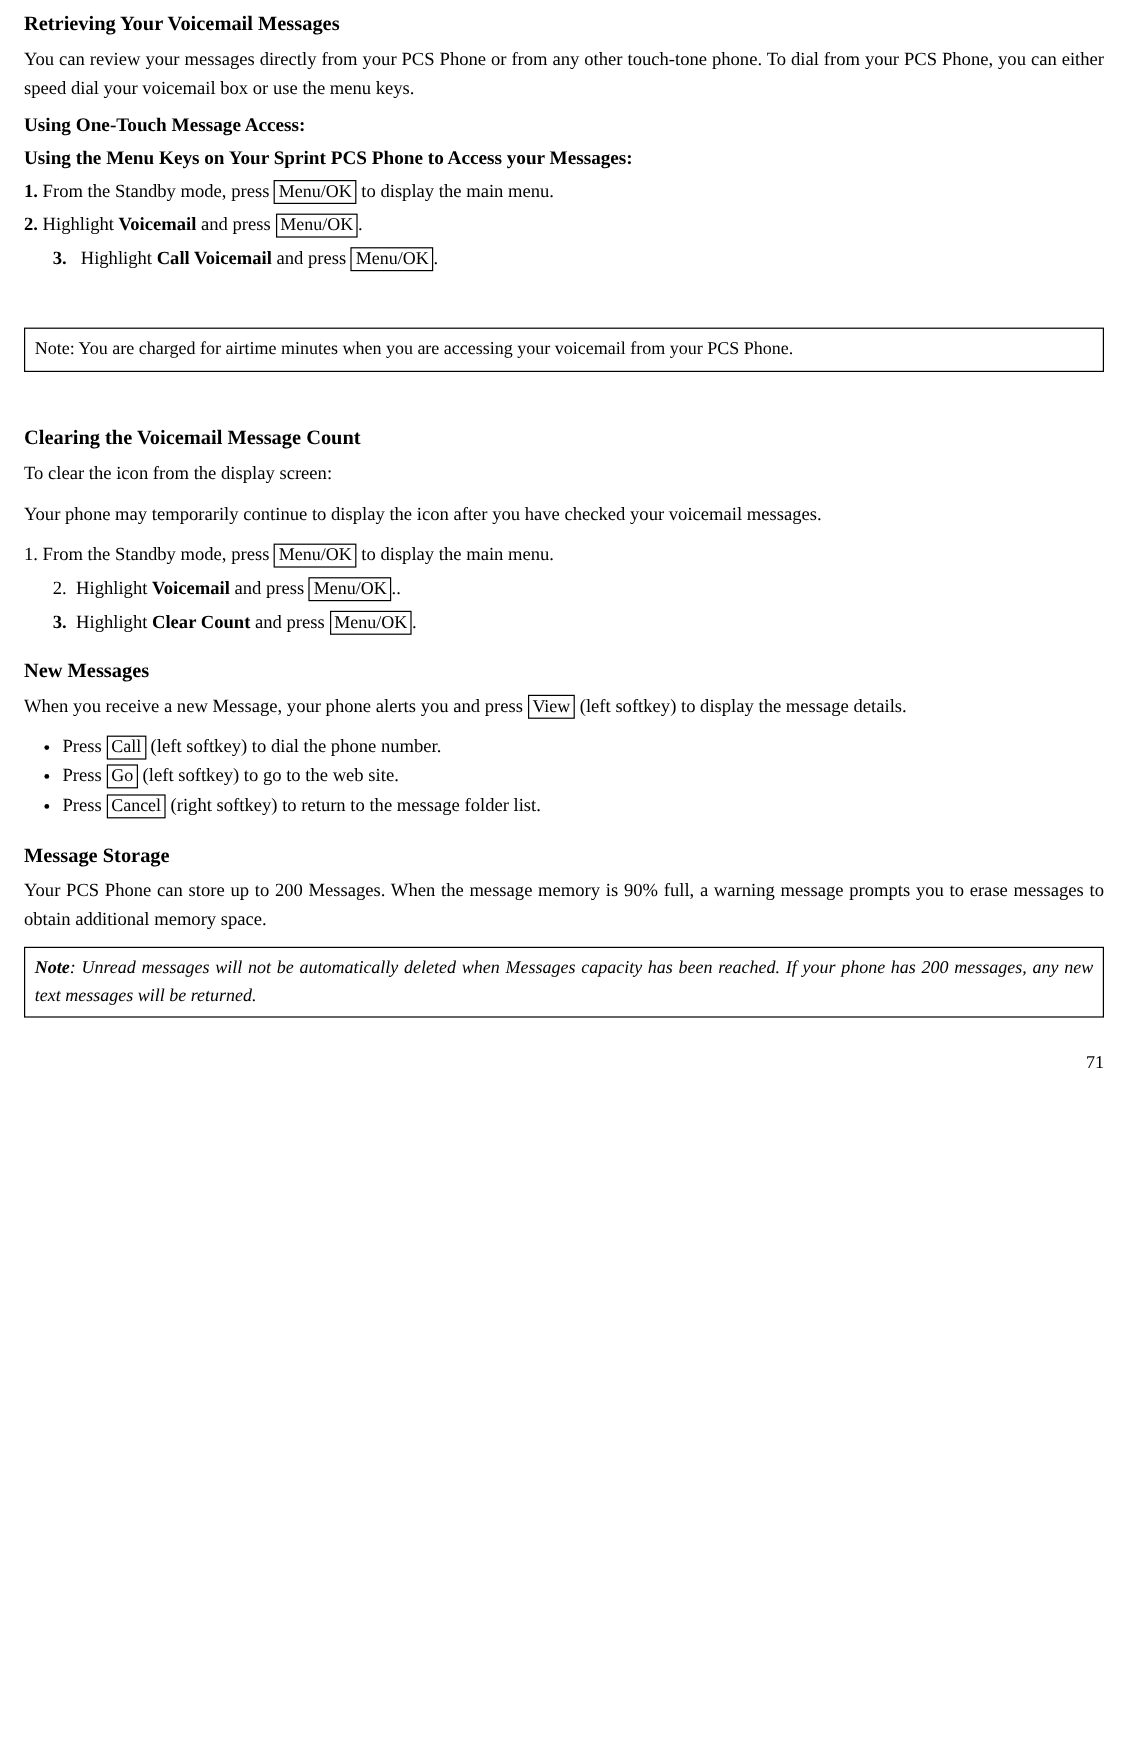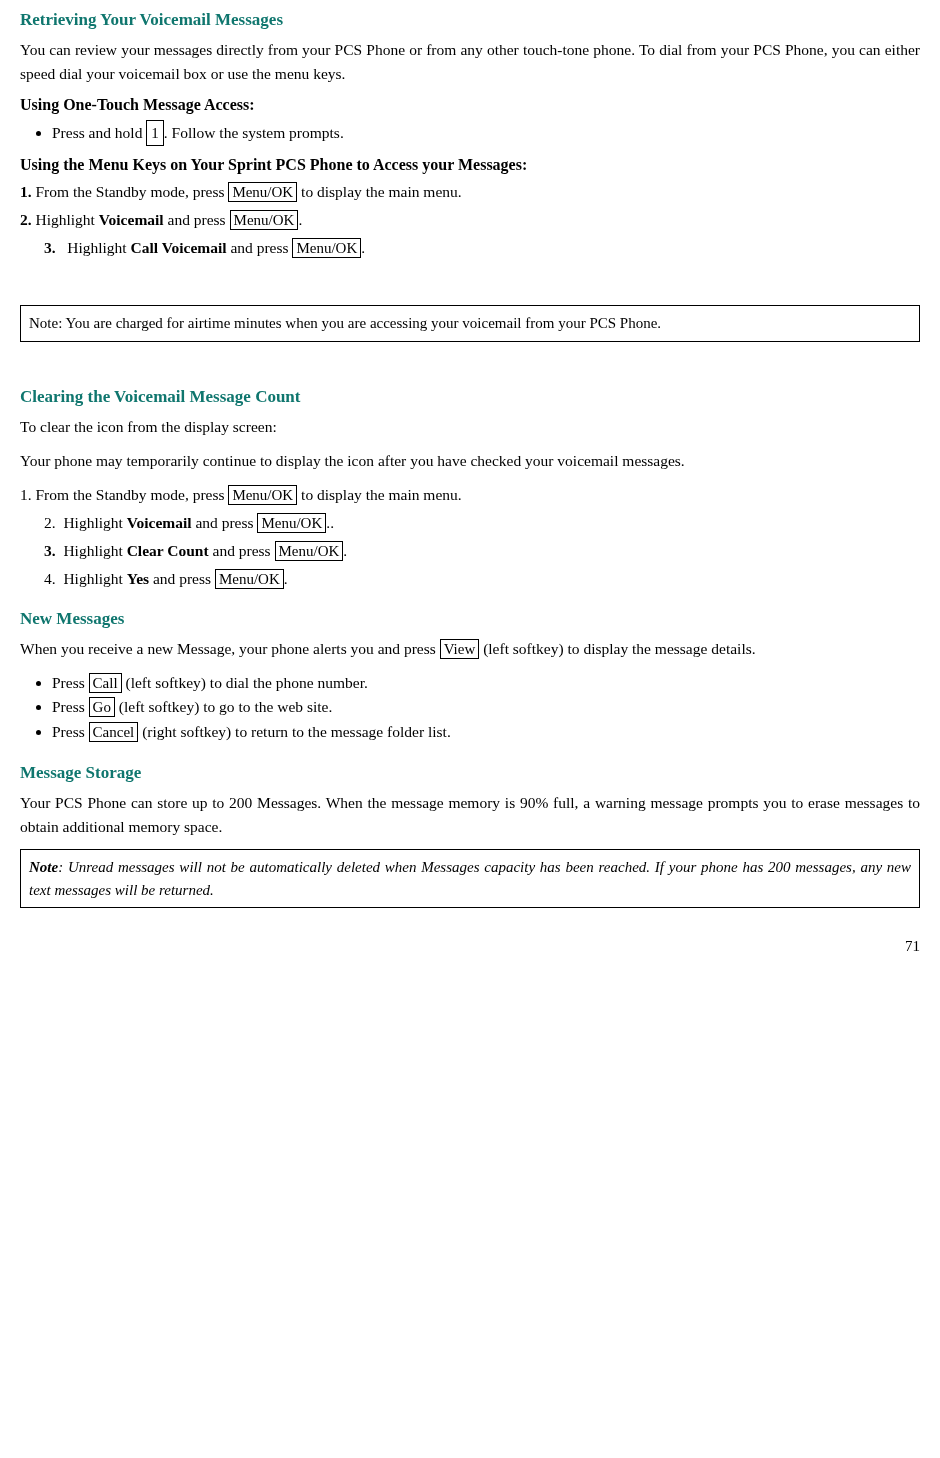--- a/index.html
+++ b/index.html
@@ -12,21 +12,21 @@
       width: 940px;
       min-height: 1458px;
       font-family: Times New Roman, serif;
       font-size: 16px;
       background: #ffffff;
       color: #000000;
       padding: 10px 20px 40px 20px;
     }
 
     .section-title {
-      color: #0f766e;
+      color: #000000;
       font-weight: bold;
       font-size: 17px;
       margin-bottom: 8px;
     }
 
     .subsection-title {
       font-weight: bold;
       font-size: 16px;
       margin-bottom: 6px;
     }
@@ -120,25 +120,20 @@
 <body>
 
 <div>
 
   <h2 class="section-title">Retrieving Your Voicemail Messages</h2>
 
   <p class="body-text">You can review your messages directly from your PCS Phone or from any other touch-tone phone. To dial from your PCS Phone, you can either speed dial your voicemail box or use the menu keys.</p>
 
   <div class="section-gap-small">
     <p class="subsection-title">Using One-Touch Message Access:</p>
-    <ul class="bullet-list">
-      <li>
-        <span>Press and hold <span class="one-box">1</span>. Follow the system prompts.</span>
-      </li>
-    </ul>
   </div>
 
   <div class="section-gap-small">
     <p class="subsection-title">Using the Menu Keys on Your Sprint PCS Phone to Access your Messages:</p>
 
     <div class="numbered-item">
       <span class="num">1.</span>
       <span> From the Standby mode, press <span class="key-box">Menu/OK</span> to display the main menu.</span>
     </div>
 
@@ -172,23 +167,20 @@
   </div>
 
   <div class="numbered-item indent-item-tab">
     <span>2.&nbsp;&nbsp;Highlight <strong>Voicemail</strong> and press <span class="key-box">Menu/OK</span>..</span>
   </div>
 
   <div class="numbered-item indent-item-tab">
     <span><strong>3.</strong>&nbsp;&nbsp;Highlight <strong>Clear Count</strong> and press <span class="key-box">Menu/OK</span>.</span>
   </div>
 
-  <div class="numbered-item indent-item-tab">
-    <span>4.&nbsp;&nbsp;Highlight <strong>Yes</strong> and press <span class="key-box">Menu/OK</span>.</span>
-  </div>
 
 </div>
 
 <div class="section-gap" style="margin-top:16px;">
 
   <h2 class="section-title">New Messages</h2>
 
   <p class="body-text">
     When you receive a new Message, your phone alerts you and press <span class="key-box">View</span> (left softkey) to display the message details.
   </p>

